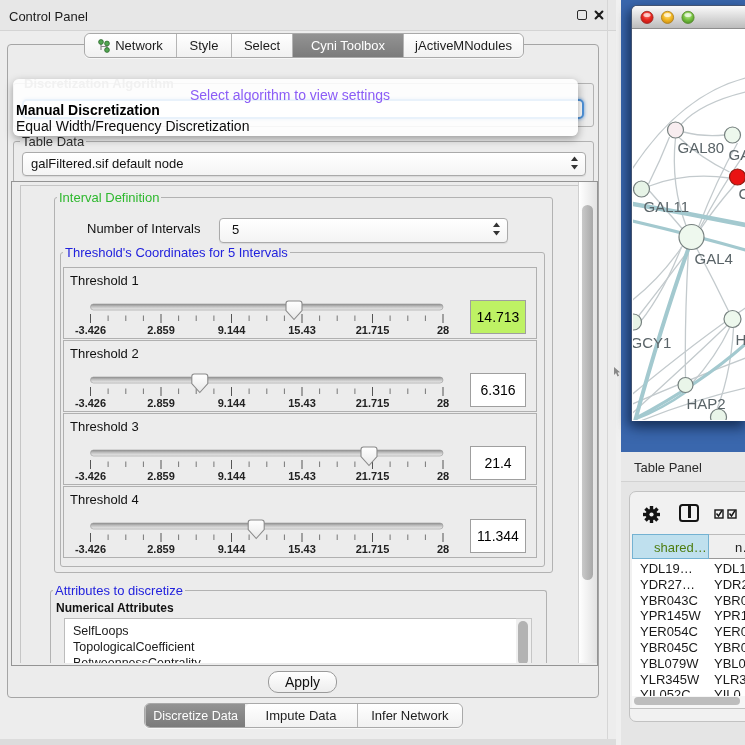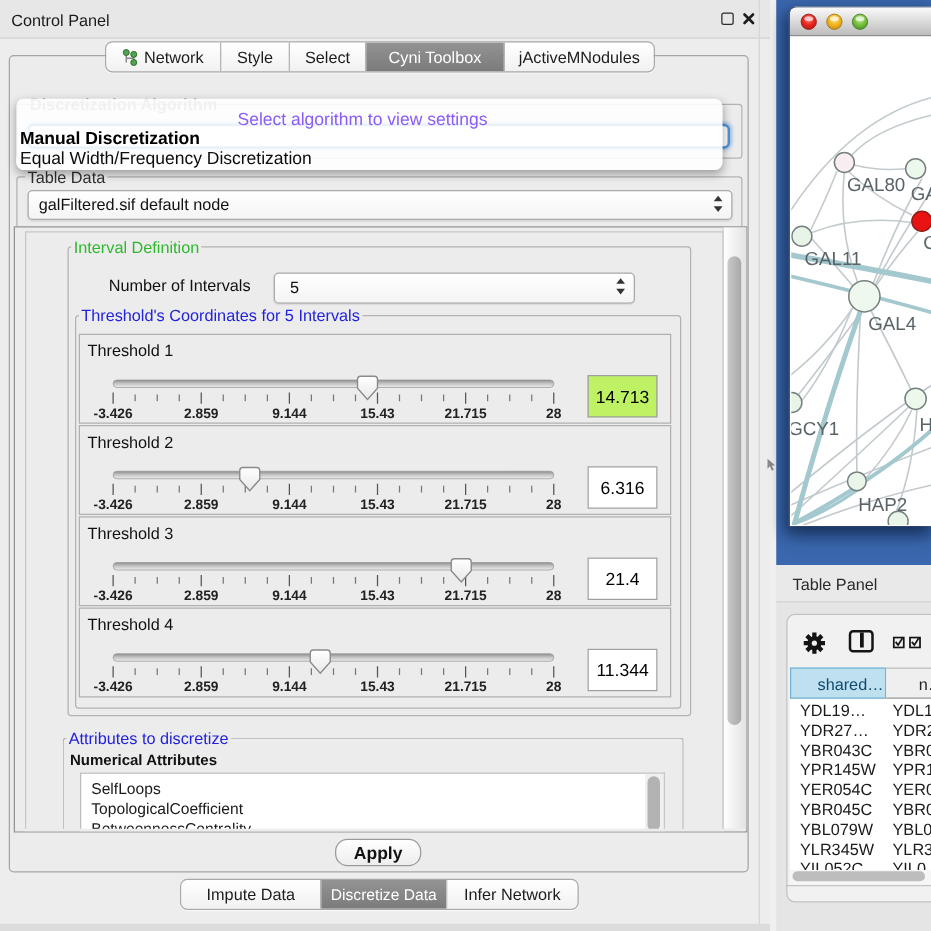--- a/index.html
+++ b/index.html
@@ -293,24 +293,24 @@
 <div class="abs" style="left:64px;top:618px;width:451px;height:45px;background:#fff;border:1px solid #bcbcbc;overflow:hidden">
  <div style="position:absolute;left:8px;top:4px;font-size:12.5px;color:#1a1a1a;line-height:16px">SelfLoops<br>TopologicalCoefficient<br>BetweennessCentrality</div>
 </div>
 <div class="abs" style="left:516px;top:618px;width:15px;height:45px;background:#f0f0f0;border:1px solid #c6c6c6;border-left:none"></div>
 <div class="abs" style="left:518px;top:621px;width:10px;height:44px;background:#b3b3b3;border-radius:5px"></div>
 
 <div class="abs" style="left:12px;top:663px;width:584px;height:2px;background:#ececec"></div>
 
 <div class="abs" style="left:268px;top:671px;width:67px;height:20px;background:linear-gradient(#ffffff,#ededed);
  border:1px solid #9a9a9a;border-radius:10px;display:flex;align-items:center;justify-content:center;
- font-size:14px;font-weight:700;color:#111">Apply</div>
+ font-size:14px;font-weight:400;color:#111">Apply</div>
 <div class="tabbar" style="left:144px;top:703px;width:317px;height:23px">
+ <div class="tabseg sel" style="width:100px;font-size:12.5px">Discretize Data</div>
  <div class="tabseg first" style="width:112px">Impute Data</div>
- <div class="tabseg sel" style="width:100px;font-size:12.5px">Discretize Data</div>
  <div class="tabseg last" style="width:105px">Infer Network</div>
 </div>
 <div class="abs" style="left:0px;top:739px;width:616px;height:6px;background:#dcdcdc"></div>
 <svg class="abs" style="left:613px;top:367px" width="8" height="11" viewBox="0 0 8 11">
  <path d="M1,0 L1,8 L3,6 L4.5,9.5 L6,8.8 L4.5,5.5 L7,5.2 Z" fill="#8a8a8a"></path>
     </svg>
 
 <div class="abs" style="left:621px;top:0;width:124px;height:452px;background:#3a67ad"></div>
 <div class="abs" style="left:631px;top:5px;width:114px;height:415px;border-radius:6px 0 0 0;overflow:hidden;
  background:#fff;border-top:1.5px solid rgba(35,55,90,0.85);border-left:1.5px solid rgba(35,55,90,0.85);
@@ -417,21 +417,21 @@
   <rect x="1" y="1" width="8" height="8"></rect>
         <rect x="14" y="1" width="8" height="8"></rect>
   <path d="M2.5,4.5 L4.5,7 L8,1.5"></path>
         <path d="M15.5,4.5 L17.5,7 L21,1.5"></path>
       </g>
 </svg>
 
 <div class="abs" style="left:632px;top:534px;width:113px;height:174px;background:#fff"></div>
 <div class="abs" style="left:632px;top:534px;width:75px;height:23px;background:#bfe0ee;border:1px solid #74b2d2"></div>
 <div class="abs" style="left:709px;top:534px;width:36px;height:23px;background:#efefef;border-top:1px solid #bbb;border-bottom:1px solid #999"></div>
-<div class="abs" style="left:654px;top:540px;font-size:13px;color:#0c4a6e">shared…</div>
+<div class="abs" style="left:654px;top:540px;font-size:13px;color:#4d7c0f">shared…</div>
 <div class="abs" style="left:735px;top:540px;font-size:13px;color:#222">n…</div>
 <div class="rowtx" style="left:640px;top:562px">YDL19…</div>
     <div class="rowtx" style="left:714px;top:562px">YDL1</div>
     <div class="rowtx" style="left:640px;top:578px">YDR27…</div>
     <div class="rowtx" style="left:714px;top:578px">YDR2</div>
     <div class="rowtx" style="left:640px;top:594px">YBR043C</div>
     <div class="rowtx" style="left:714px;top:594px">YBR0</div>
     <div class="rowtx" style="left:640px;top:609px">YPR145W</div>
     <div class="rowtx" style="left:714px;top:609px">YPR1</div>
     <div class="rowtx" style="left:640px;top:625px">YER054C</div>

